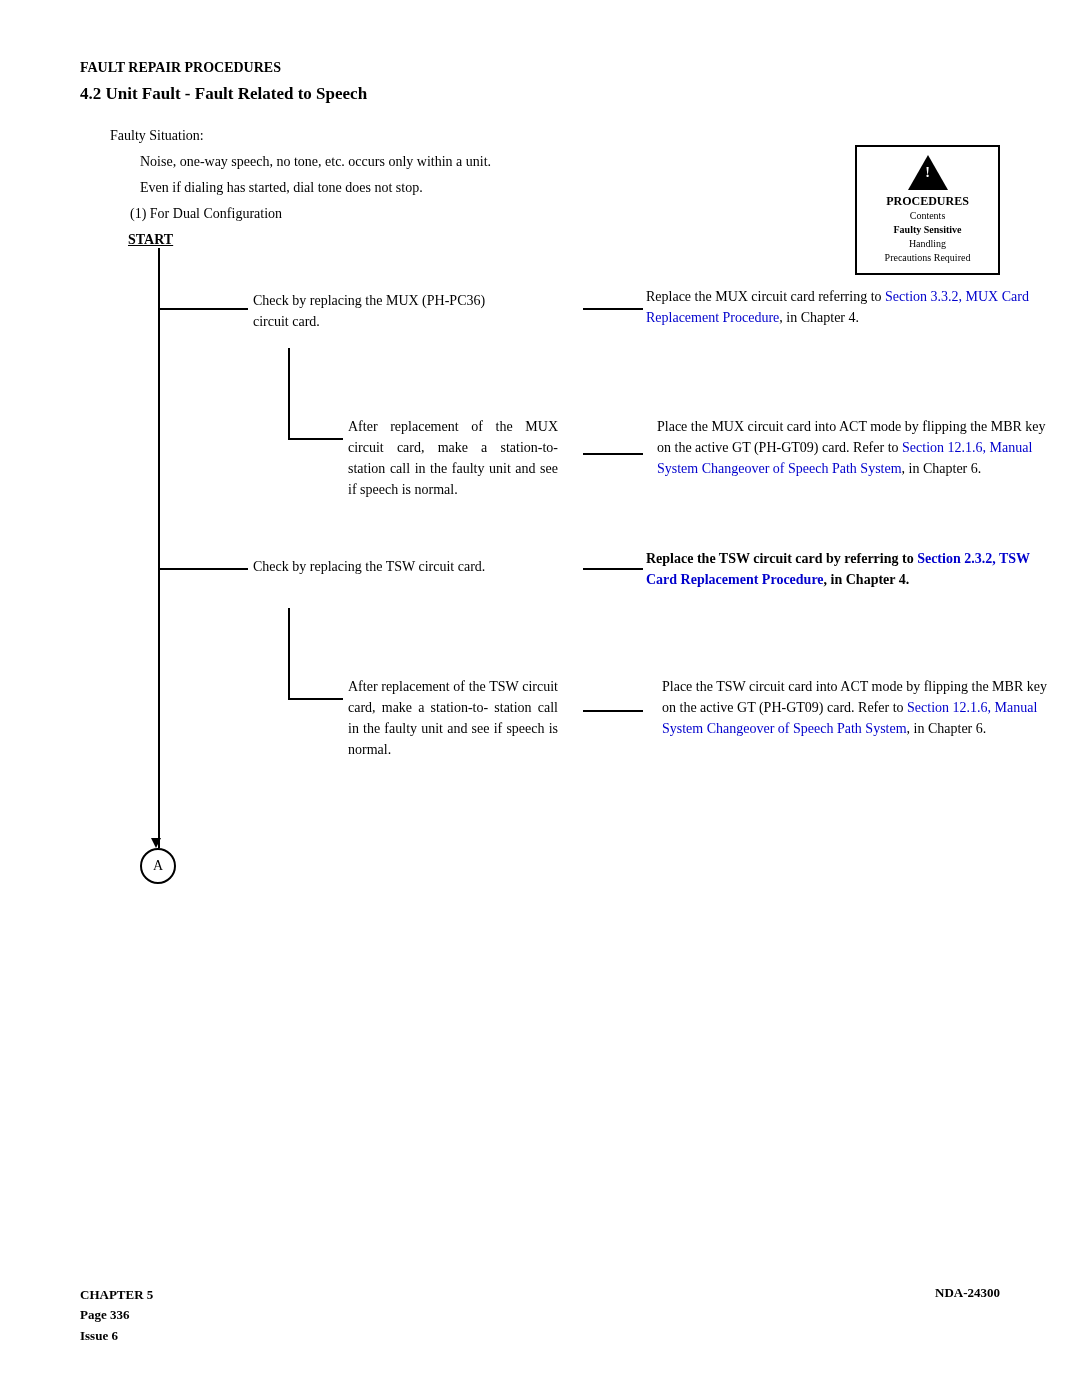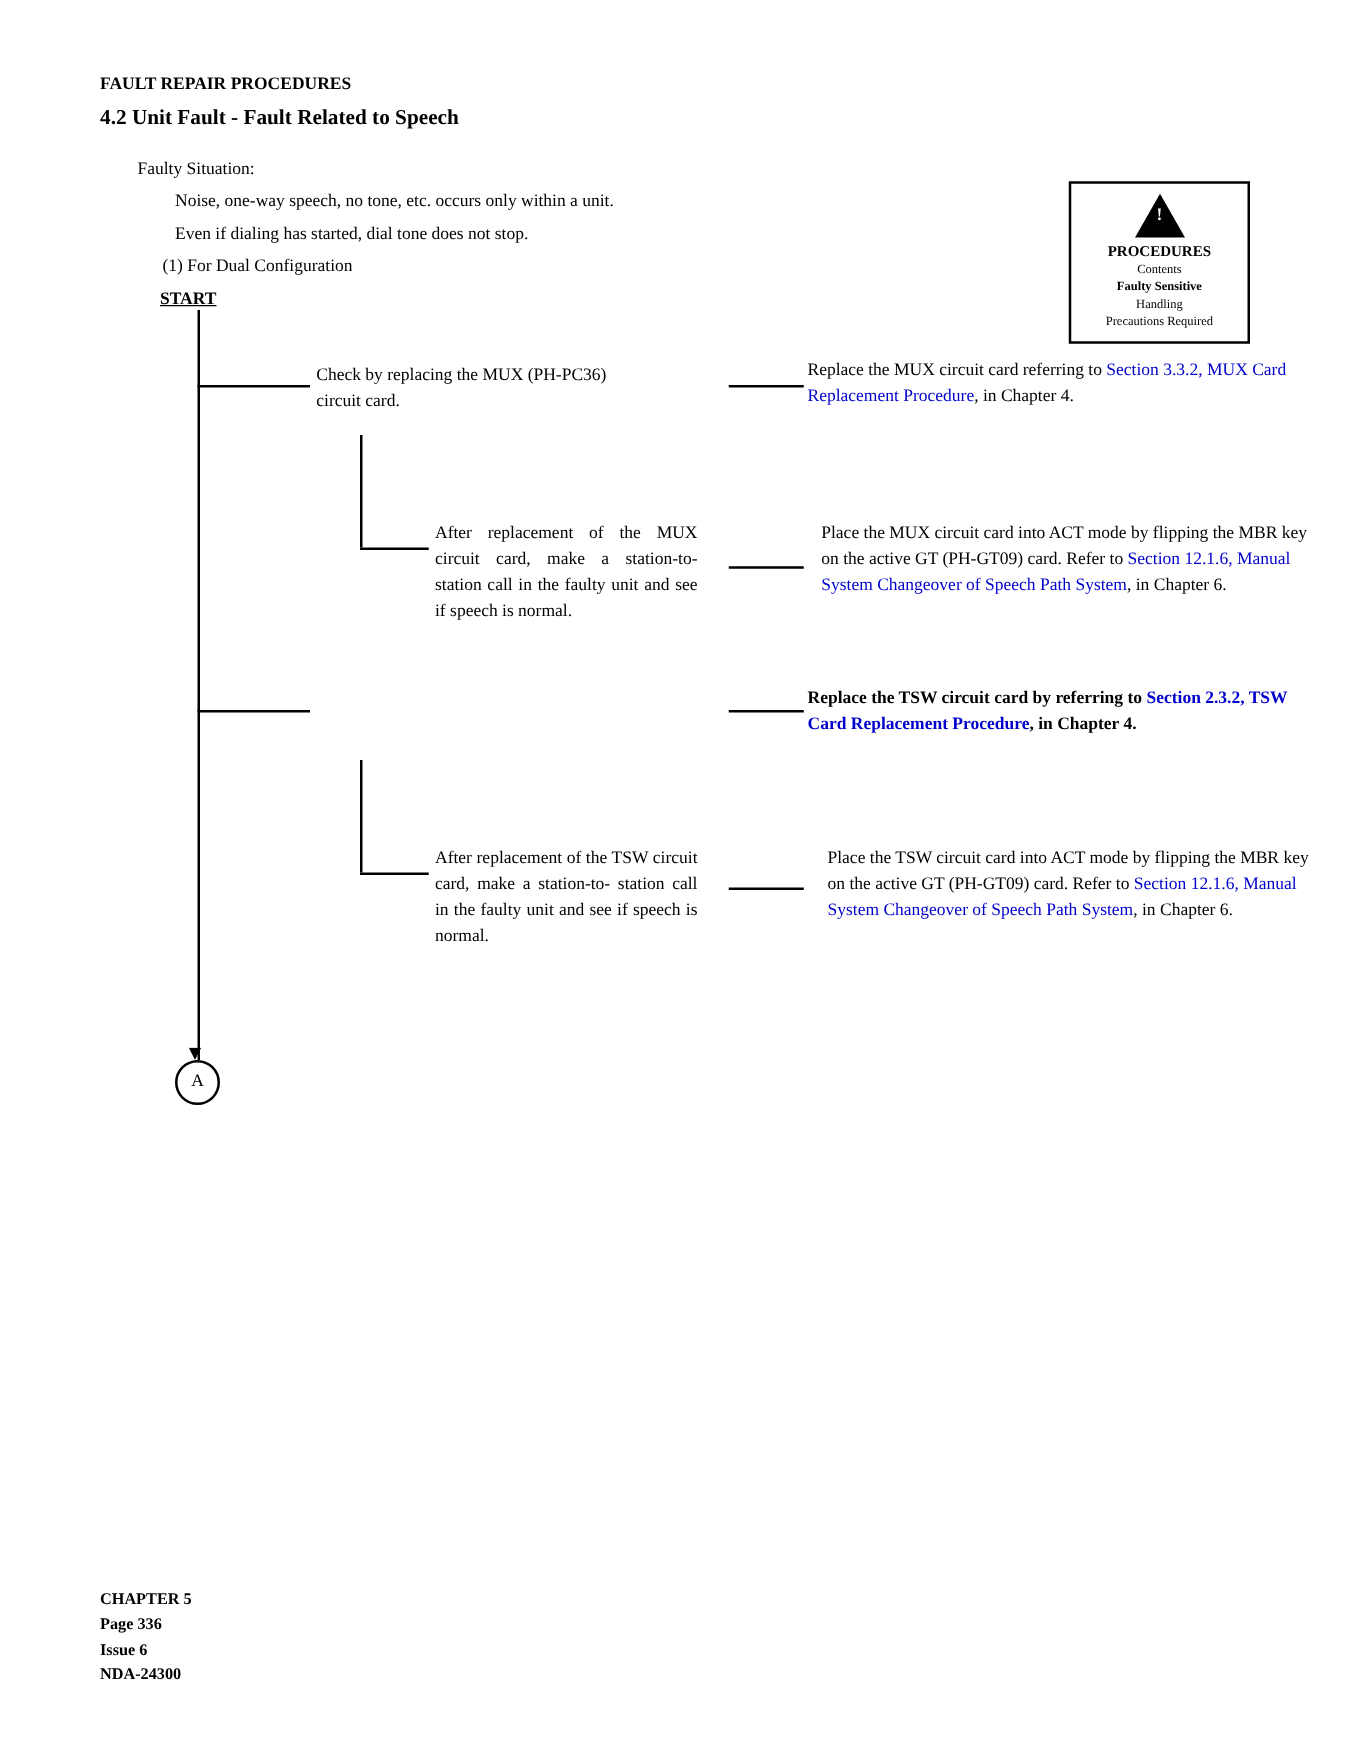--- a/index.html
+++ b/index.html
@@ -99,21 +99,20 @@
     }
     
     .footer {
       position: absolute;
       bottom: 50px;
       left: 80px;
       right: 80px;
       display: flex;
       justify-content: space-between;
       align-items: flex-start;
-      flex-direction: column;
     }
     .footer-left {
       font-size: 13px;
       font-weight: bold;
       line-height: 1.6;
     }
     .footer-right {
       font-size: 13px;
       font-weight: bold;
     }
@@ -179,20 +178,21 @@
     <div style="position:absolute; left:498px; top:168px; width:400px; font-size:14px; line-height:1.5;margin-left:11px;">
       <span>Place the MUX circuit card into ACT mode
 by flipping the MBR key on the active GT
 (PH-GT09) card. Refer to&nbsp;</span><span class="link-text">Section 12.1.6,
 Manual System Changeover of Speech Path
 System</span><span>, in Chapter 6.</span>
     </div>
 
     <div style="position:absolute; left:10px; top:320px; width:90px; height:2px; background:#000;"></div>
 
+    <div style="position:absolute; left:105px; top:308px; width:310px; font-size:14px; line-height:1.5;">Check by replacing the TSW circuit card.</div>
 
     <div style="position:absolute; left:435px; top:320px; width:60px; height:2px; background:#000;"></div>
 
     <div style="position:absolute; left:498px; top:300px; width:400px; font-size:14px; line-height:1.5;font-weight:bold;">
       <span>Replace the TSW circuit card by referring to&nbsp;</span><span class="link-text">Section 2.3.2, TSW Card Replacement
 Procedure</span><span>, in Chapter 4.</span>
     </div>
 
     <div style="position:absolute; left:140px; top:360px; width:2px; height:90px; background:#000;"></div>
 

